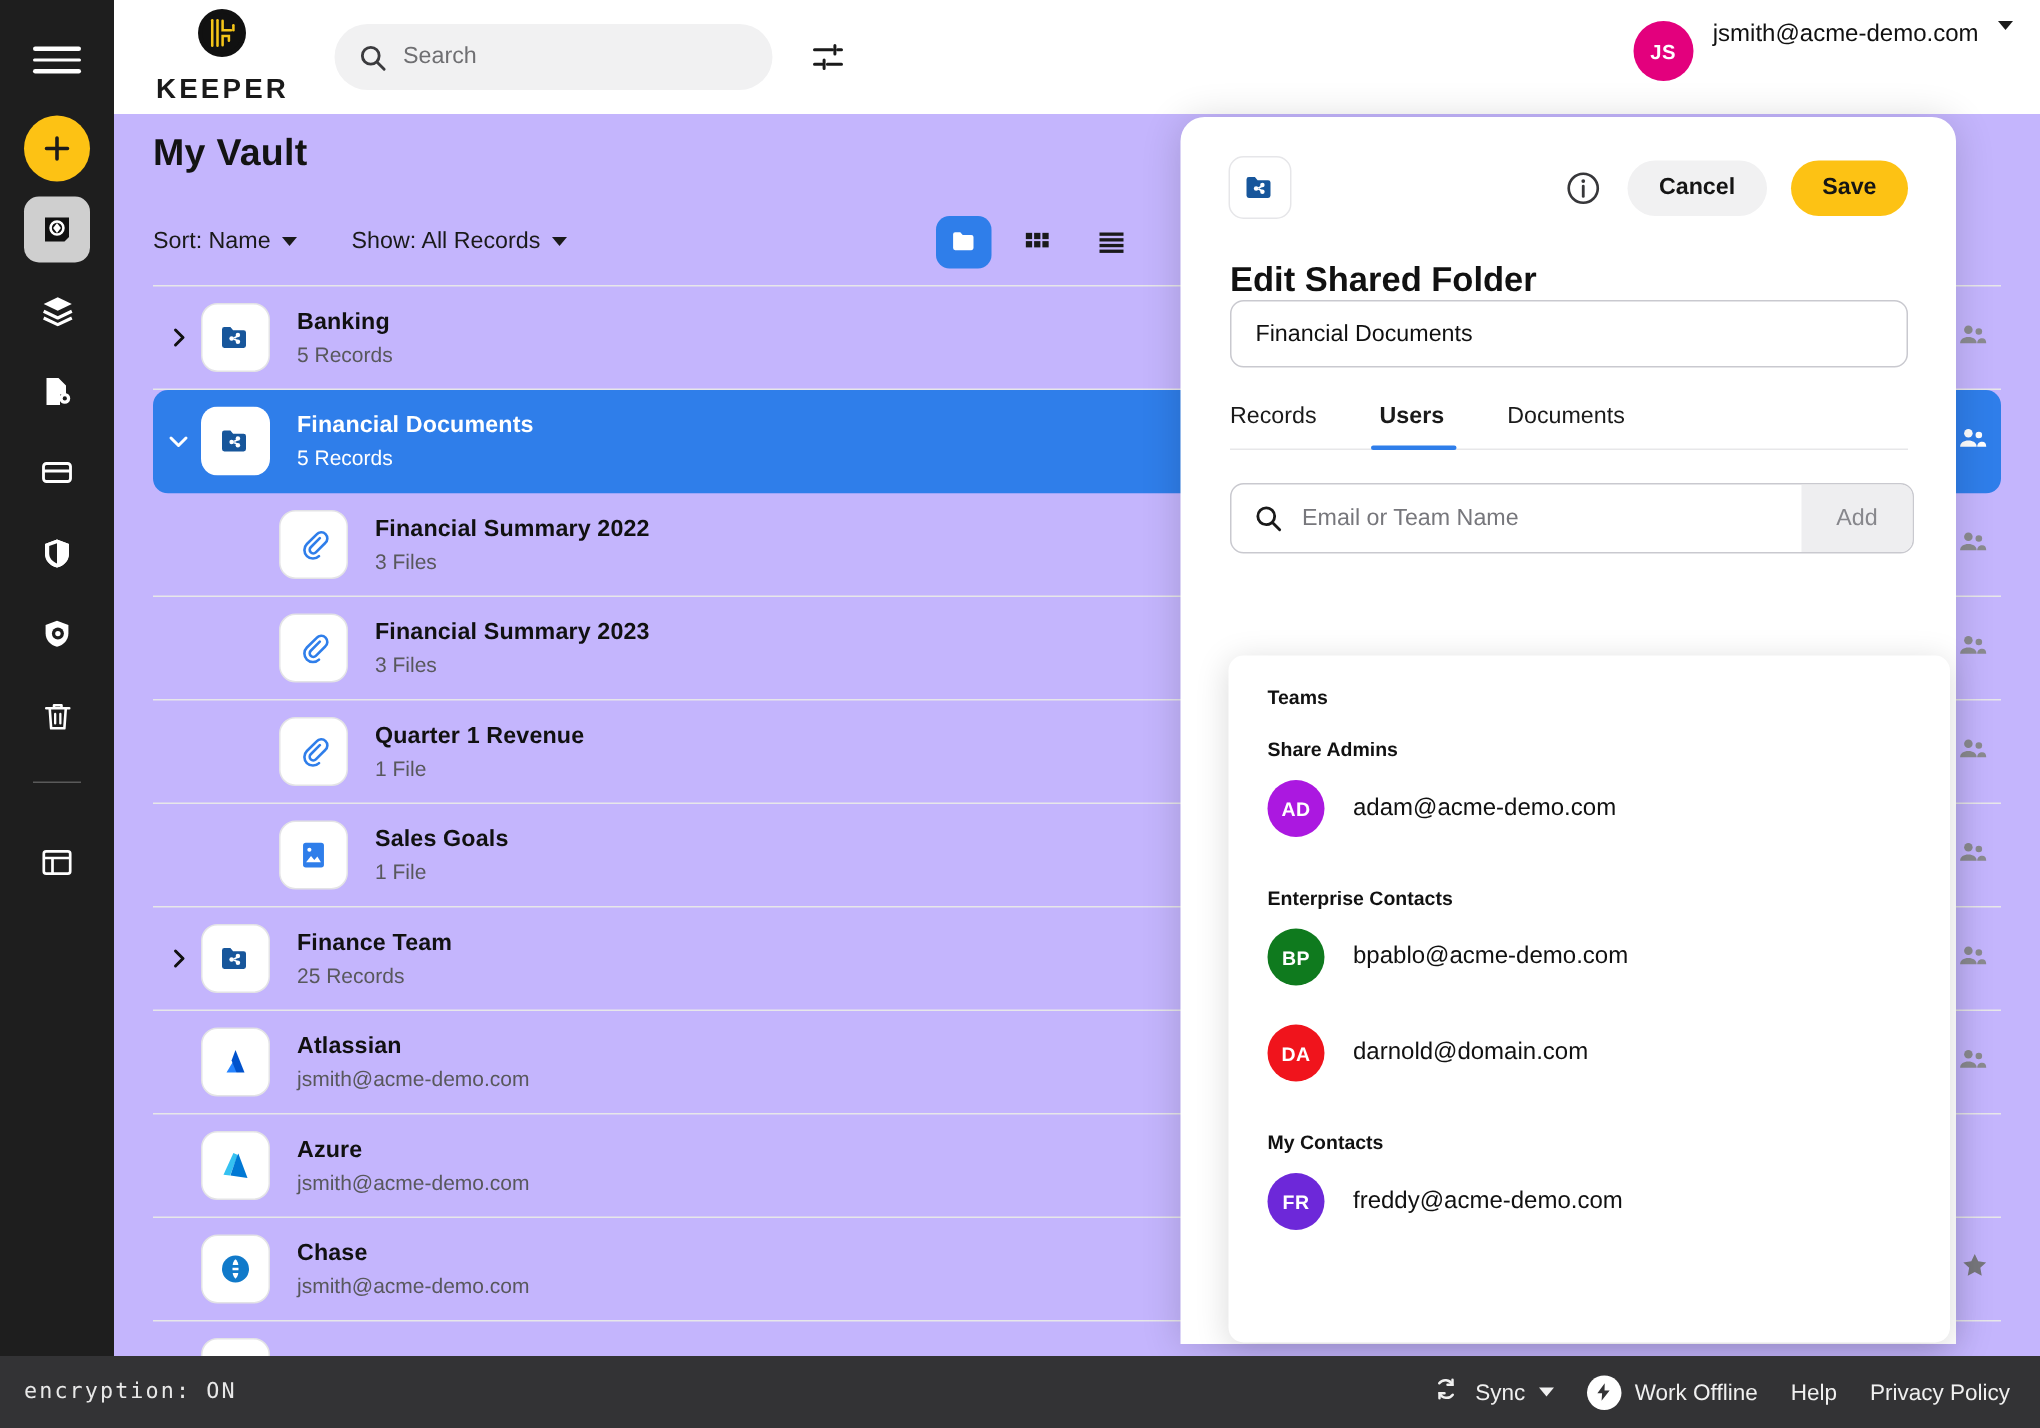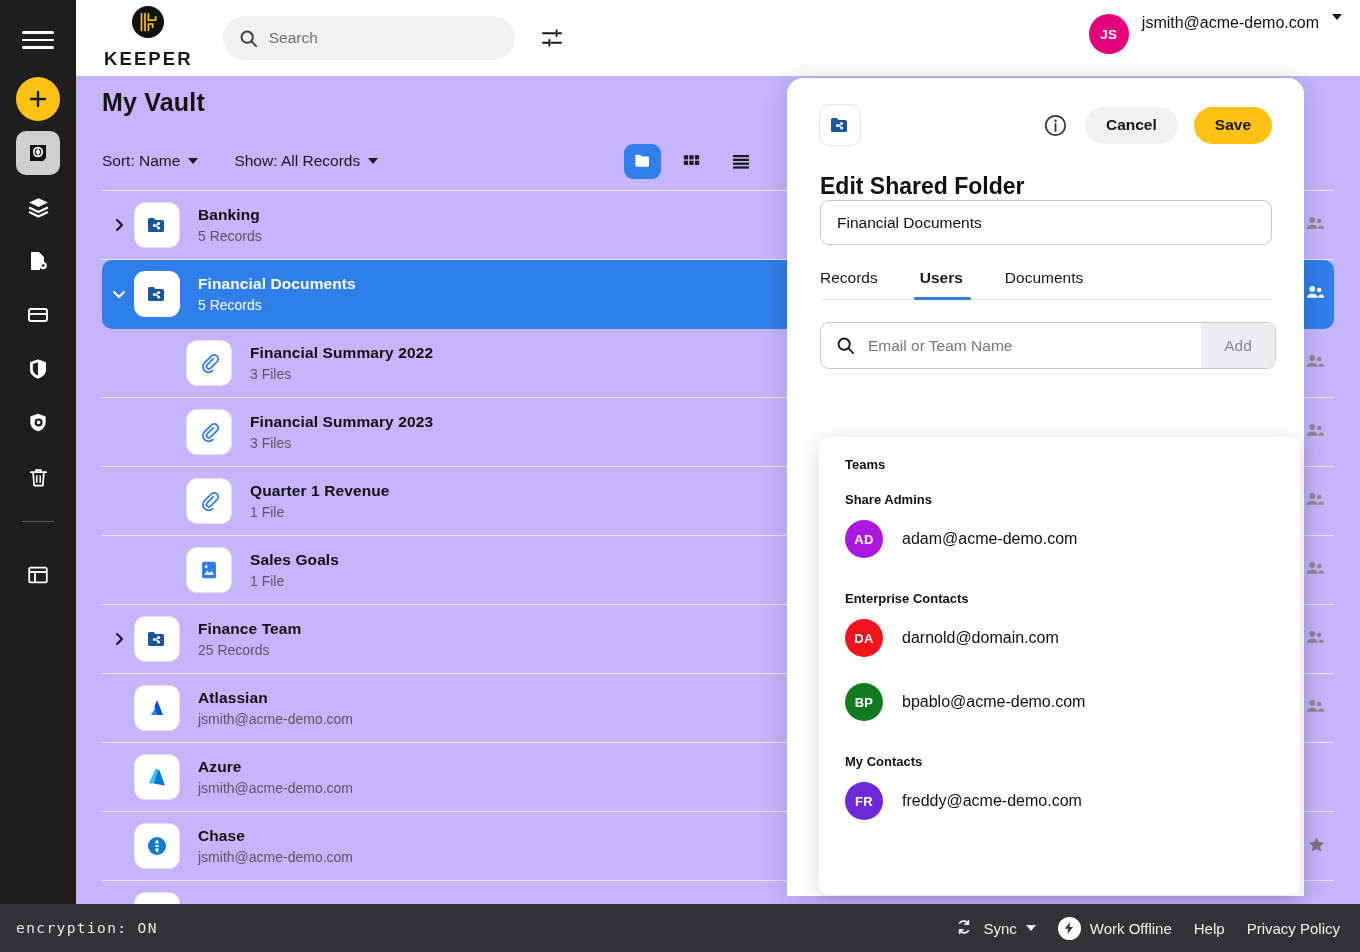--- a/index.html
+++ b/index.html
@@ -657,26 +657,26 @@
     <div class="dd-group">Teams</div>
 
     <div class="dd-group">Share Admins</div>
     <div class="dd-item">
       <span class="dd-av" style="background:#ab18e0">AD</span>
       <span class="dd-label">adam@acme-demo.com</span>
     </div>
 
     <div class="dd-group">Enterprise Contacts</div>
     <div class="dd-item">
+      <span class="dd-av" style="background:#0f7a1e">BP</span>
+      <span class="dd-label">bpablo@acme-demo.com</span>
+    </div>
+    <div class="dd-item">
       <span class="dd-av" style="background:#f0141c">DA</span>
       <span class="dd-label">darnold@domain.com</span>
-    </div>
-    <div class="dd-item">
-      <span class="dd-av" style="background:#0f7a1e">BP</span>
-      <span class="dd-label">bpablo@acme-demo.com</span>
     </div>
 
     <div class="dd-group">My Contacts</div>
     <div class="dd-item">
       <span class="dd-av" style="background:#6d28d9">FR</span>
       <span class="dd-label">freddy@acme-demo.com</span>
     </div>
   </div>
 
   <div class="status">

